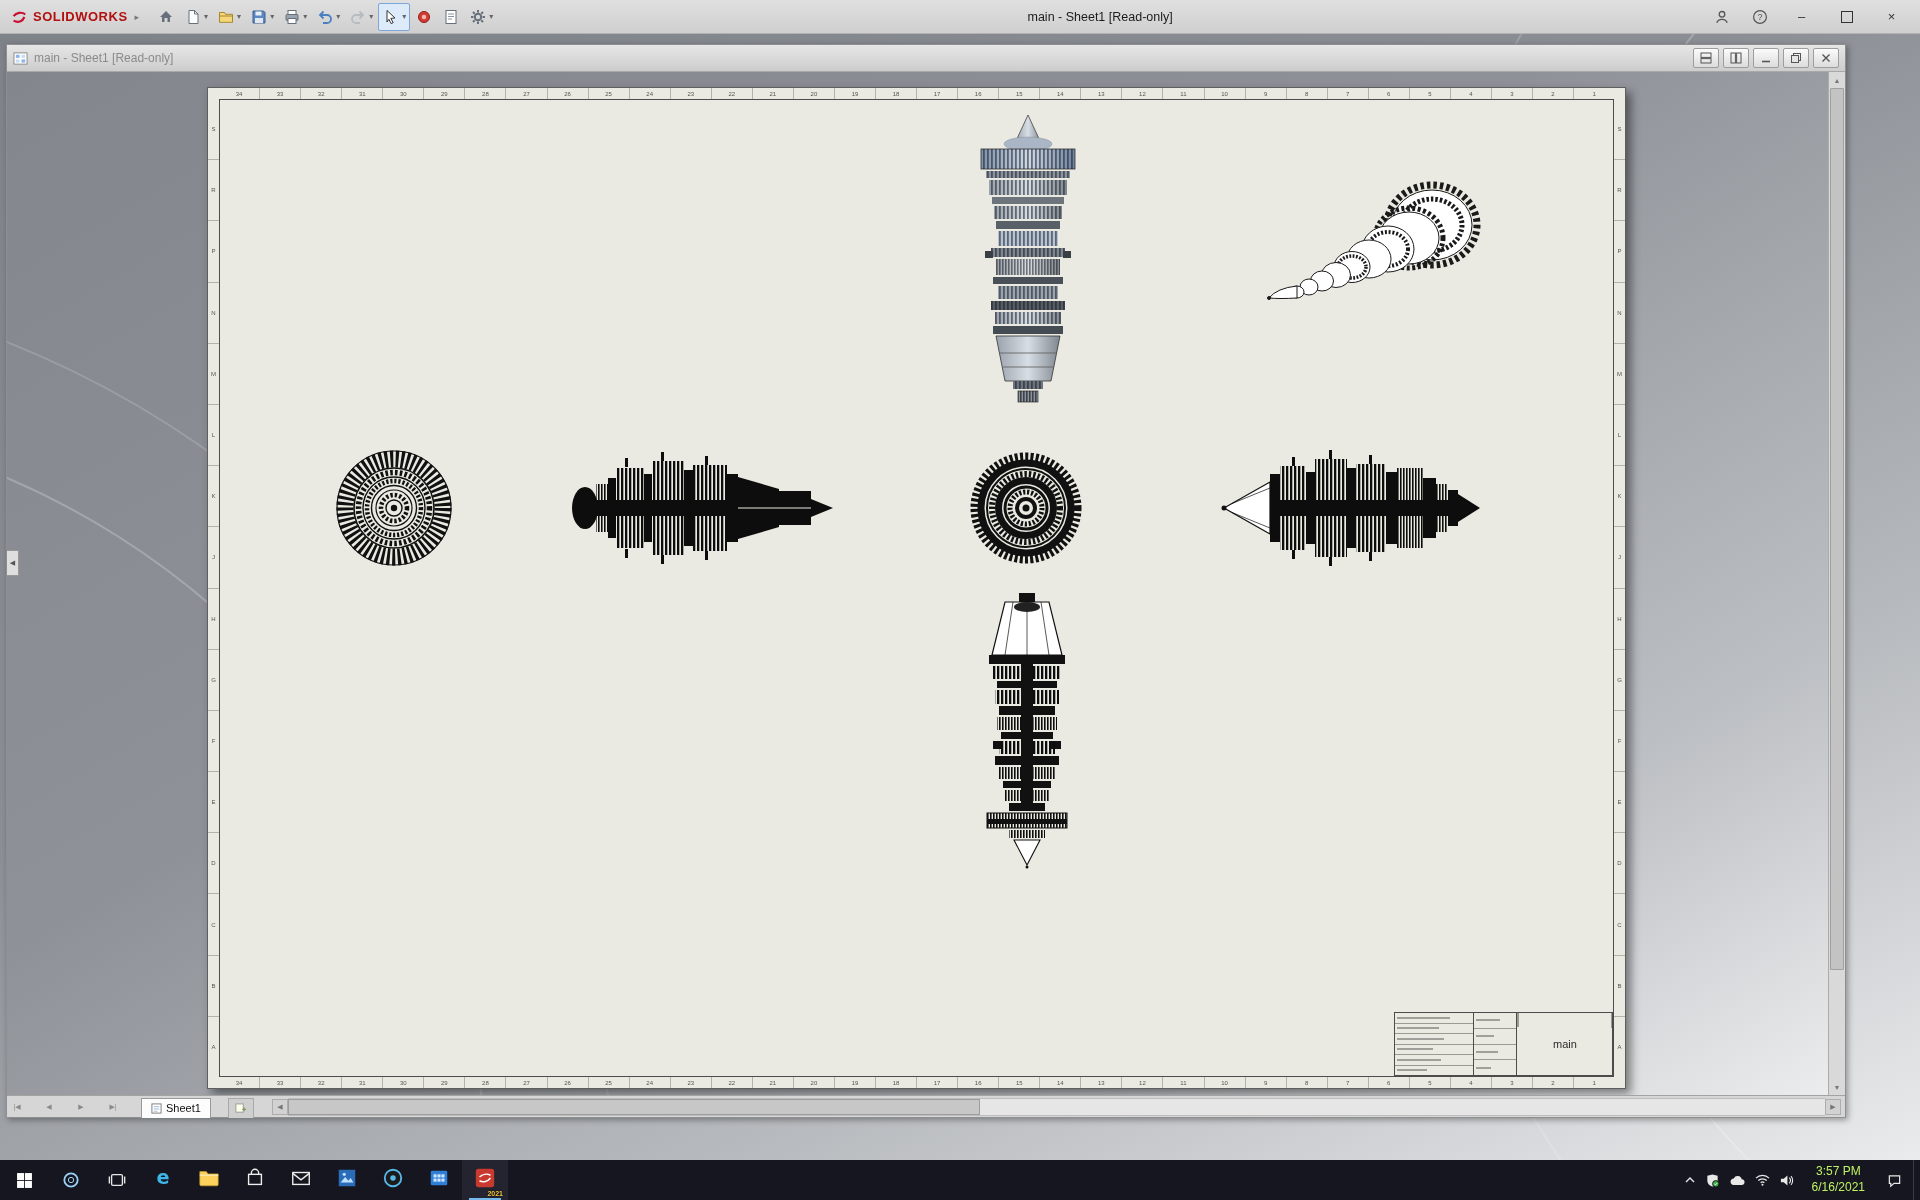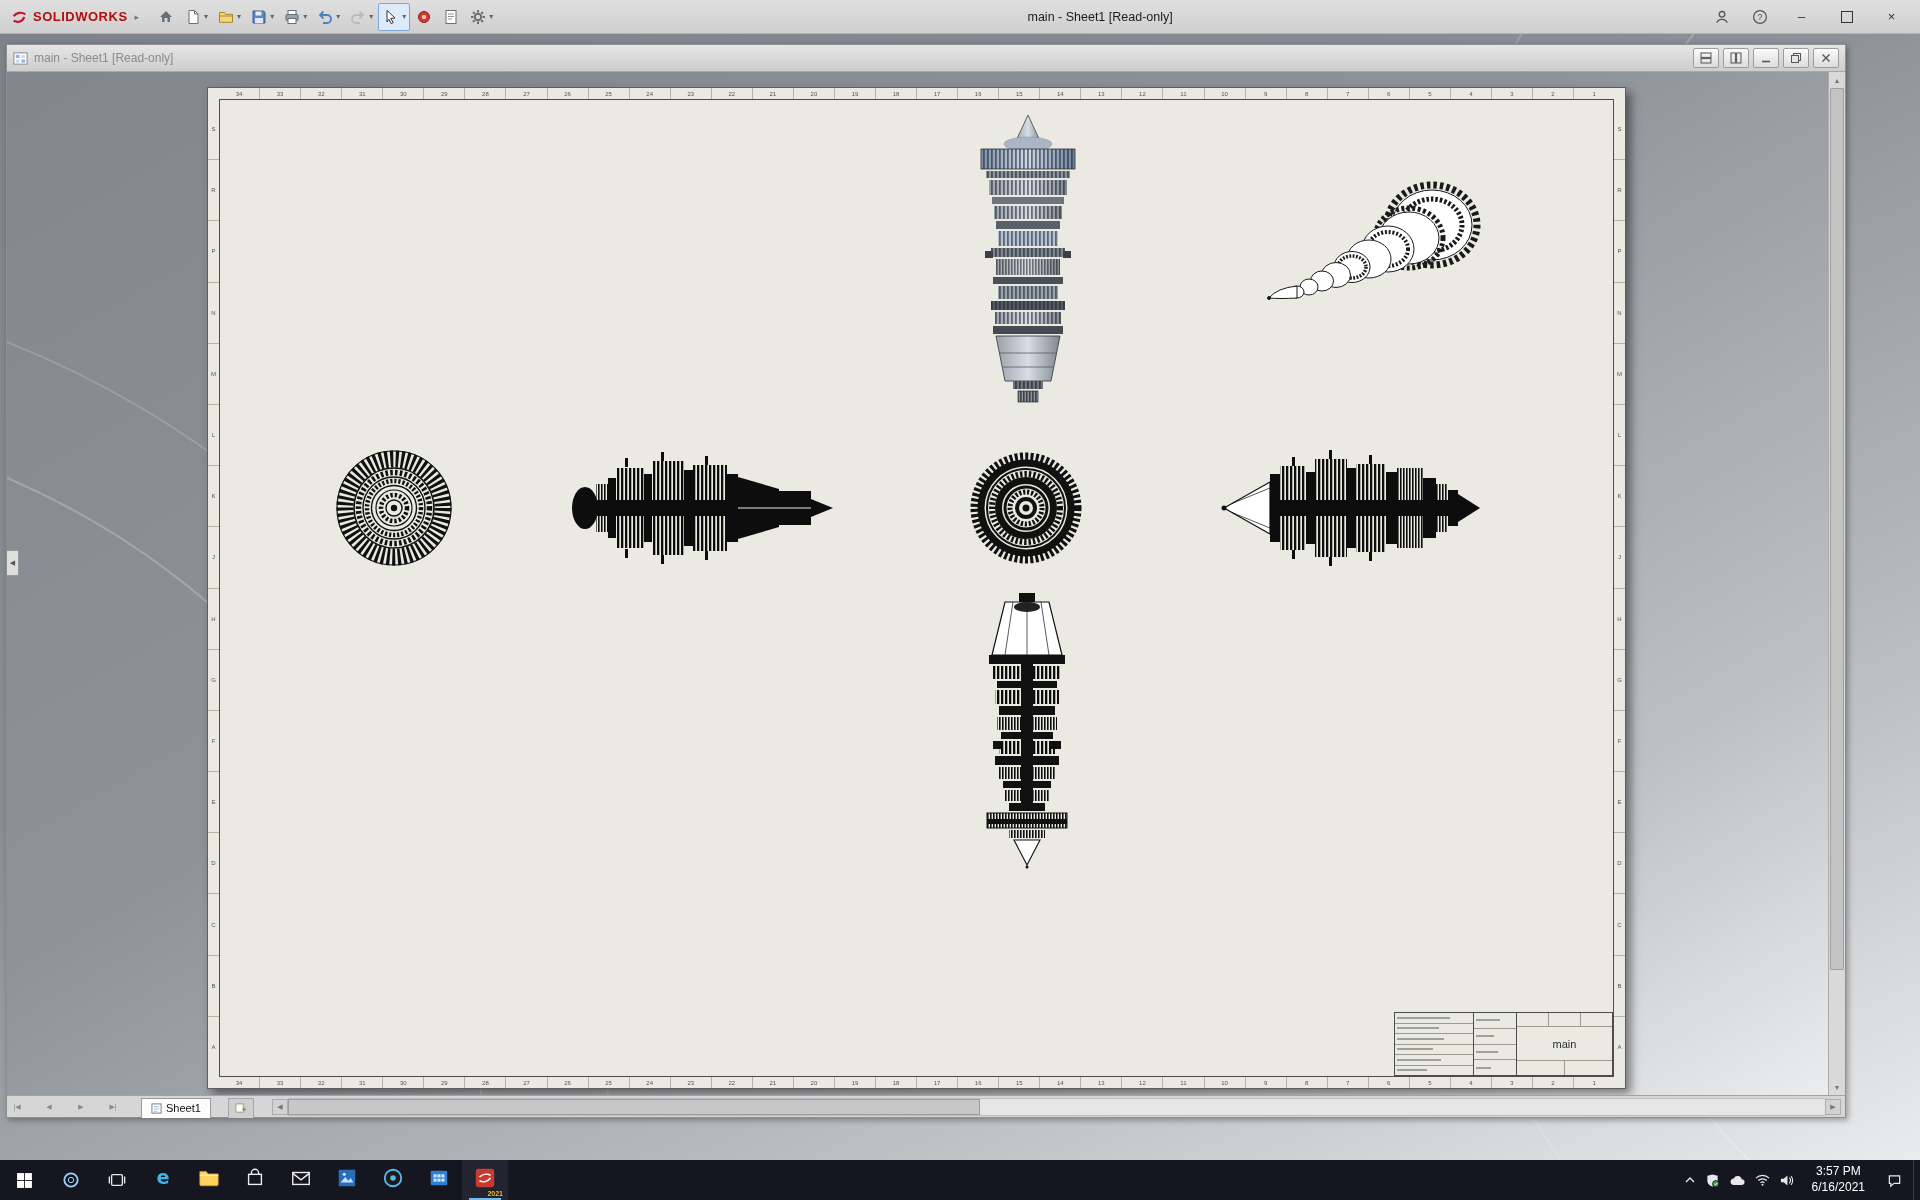--- a/index.html
+++ b/index.html
@@ -60,21 +60,21 @@
   .dview svg{display:block;width:100%;height:100%;}
 
   
   .title-block{position:absolute;left:1186px;top:924px;width:219px;height:64px;border:1px solid #4c4c4c;display:flex;background:#eaeae2;box-sizing:border-box;font-size:6px;color:#555;}
   .tbk-left{width:78px;border-right:1px solid #4c4c4c;display:flex;flex-direction:column;}
   .tbk-left>div{flex:1;border-bottom:1px solid #9a9a90;display:flex;align-items:center;padding-left:2px;}
   .tbk-left>div:last-child{border-bottom:none;}
   .tbk-mid{width:42px;border-right:1px solid #4c4c4c;display:flex;flex-direction:column;}
   .tbk-mid>div{flex:1;border-bottom:1px solid #9a9a90;display:flex;align-items:center;padding-left:2px;}
   .tbk-mid>div:last-child{border-bottom:none;}
-  .tbk-right{flex:1;display:flex;flex-direction:column;}
+  .tbk-right{flex:1;display:flex;flex-direction:row;}
   .tbk-r-top{height:13px;border-bottom:1px solid #9a9a90;display:flex;}
   .tbk-r-top>div{flex:1;border-right:1px solid #9a9a90;}
   .tbk-r-top>div:last-child{border-right:none;}
   .tbk-r-main{flex:1;display:flex;align-items:center;justify-content:center;font-size:11px;color:#2c2c2c;}
   .tbk-r-bot{height:14px;border-top:1px solid #9a9a90;display:flex;}
   .tbk-r-bot>div{flex:1;border-right:1px solid #9a9a90;}
   .tbk-r-bot>div:last-child{border-right:none;}
   .microtext{height:2px;background:#a0a09a;width:70%;}
 
   
@@ -94,21 +94,21 @@
   .searchbox{width:356px;background:#ffffff;border:1px solid #7b7b7b;display:flex;align-items:center;gap:8px;padding:0 10px;box-sizing:border-box;}
   .searchbox input{border:none;outline:none;flex:1;font-size:13px;color:#444;background:transparent;font-family:"Liberation Sans",sans-serif;}
   .searchbox input::placeholder{color:#5f5f5f;}
   .app-btn{width:46px;display:flex;align-items:center;justify-content:center;position:relative;}
   .app-btn.active{background:#23242f;}
   .app-btn.active::after{content:"";position:absolute;left:7px;right:7px;bottom:0;height:2px;background:#76b9ed;}
   .app-badge{position:absolute;right:5px;bottom:3px;font-size:7px;font-weight:bold;color:#f0c53d;text-shadow:0 0 2px #000;}
   .tk-spacer{flex:1;}
   .tray{display:flex;align-items:center;gap:9px;padding:0 8px;}
   .tray-ic{display:flex;align-items:center;justify-content:center;}
-  .clock{display:flex;flex-direction:column;align-items:center;justify-content:center;font-size:12px;line-height:1.3;padding:0 10px;color:#ffffff;}
+  .clock{display:flex;flex-direction:column;align-items:center;justify-content:center;font-size:12px;line-height:1.3;padding:0 10px;color:#bef264;}
   .action-center{width:38px;display:flex;align-items:center;justify-content:center;}
   .show-desktop{width:6px;border-left:1px solid #3a3b46;}
 </style>
 </head>
 <body>
 
 <svg width="0" height="0" style="position:absolute">
   <defs>
     <pattern id="st3" width="3" height="8" patternUnits="userSpaceOnUse">
         <rect width="1.6" height="8" fill="#0d0d0d"></rect>

